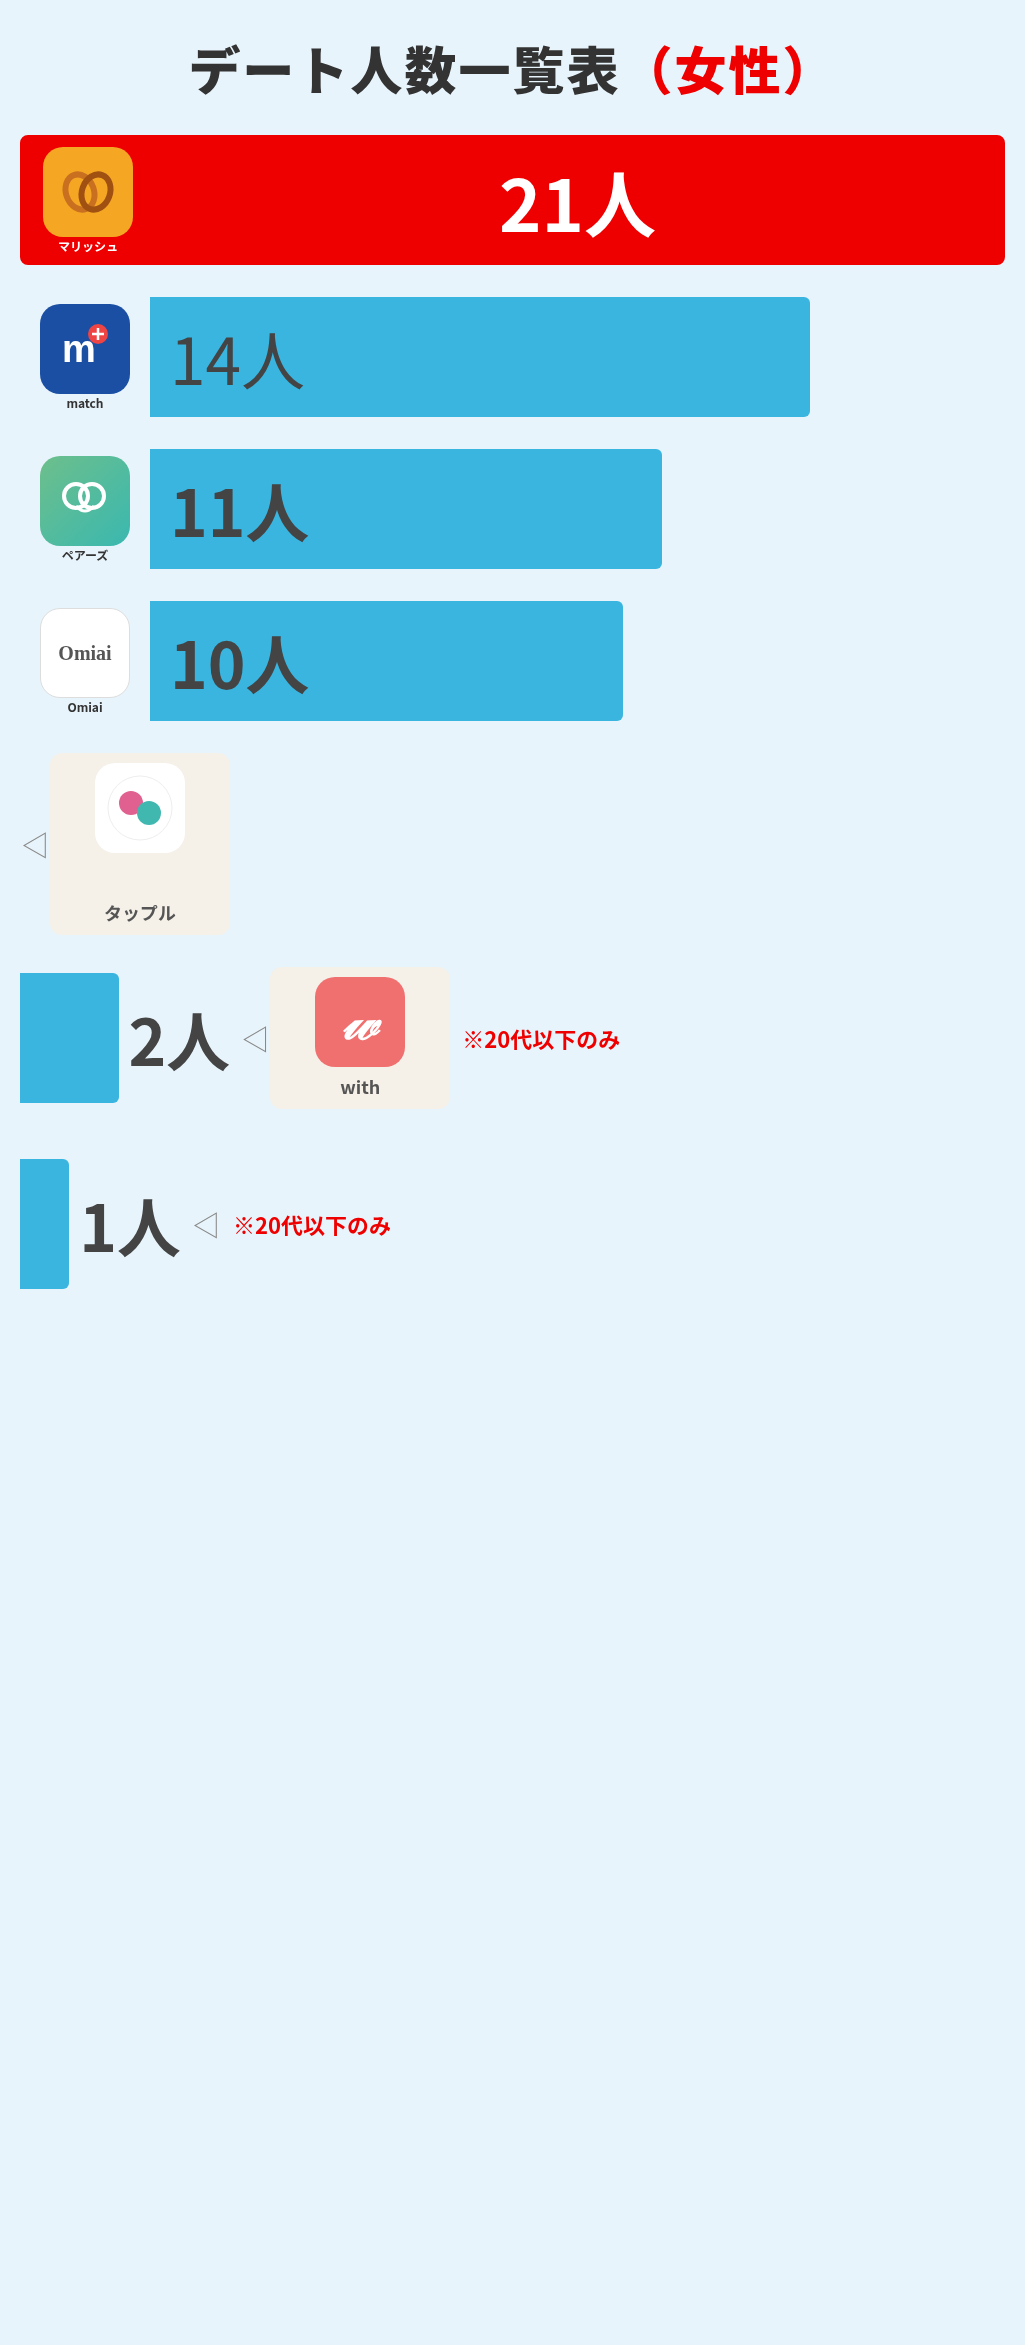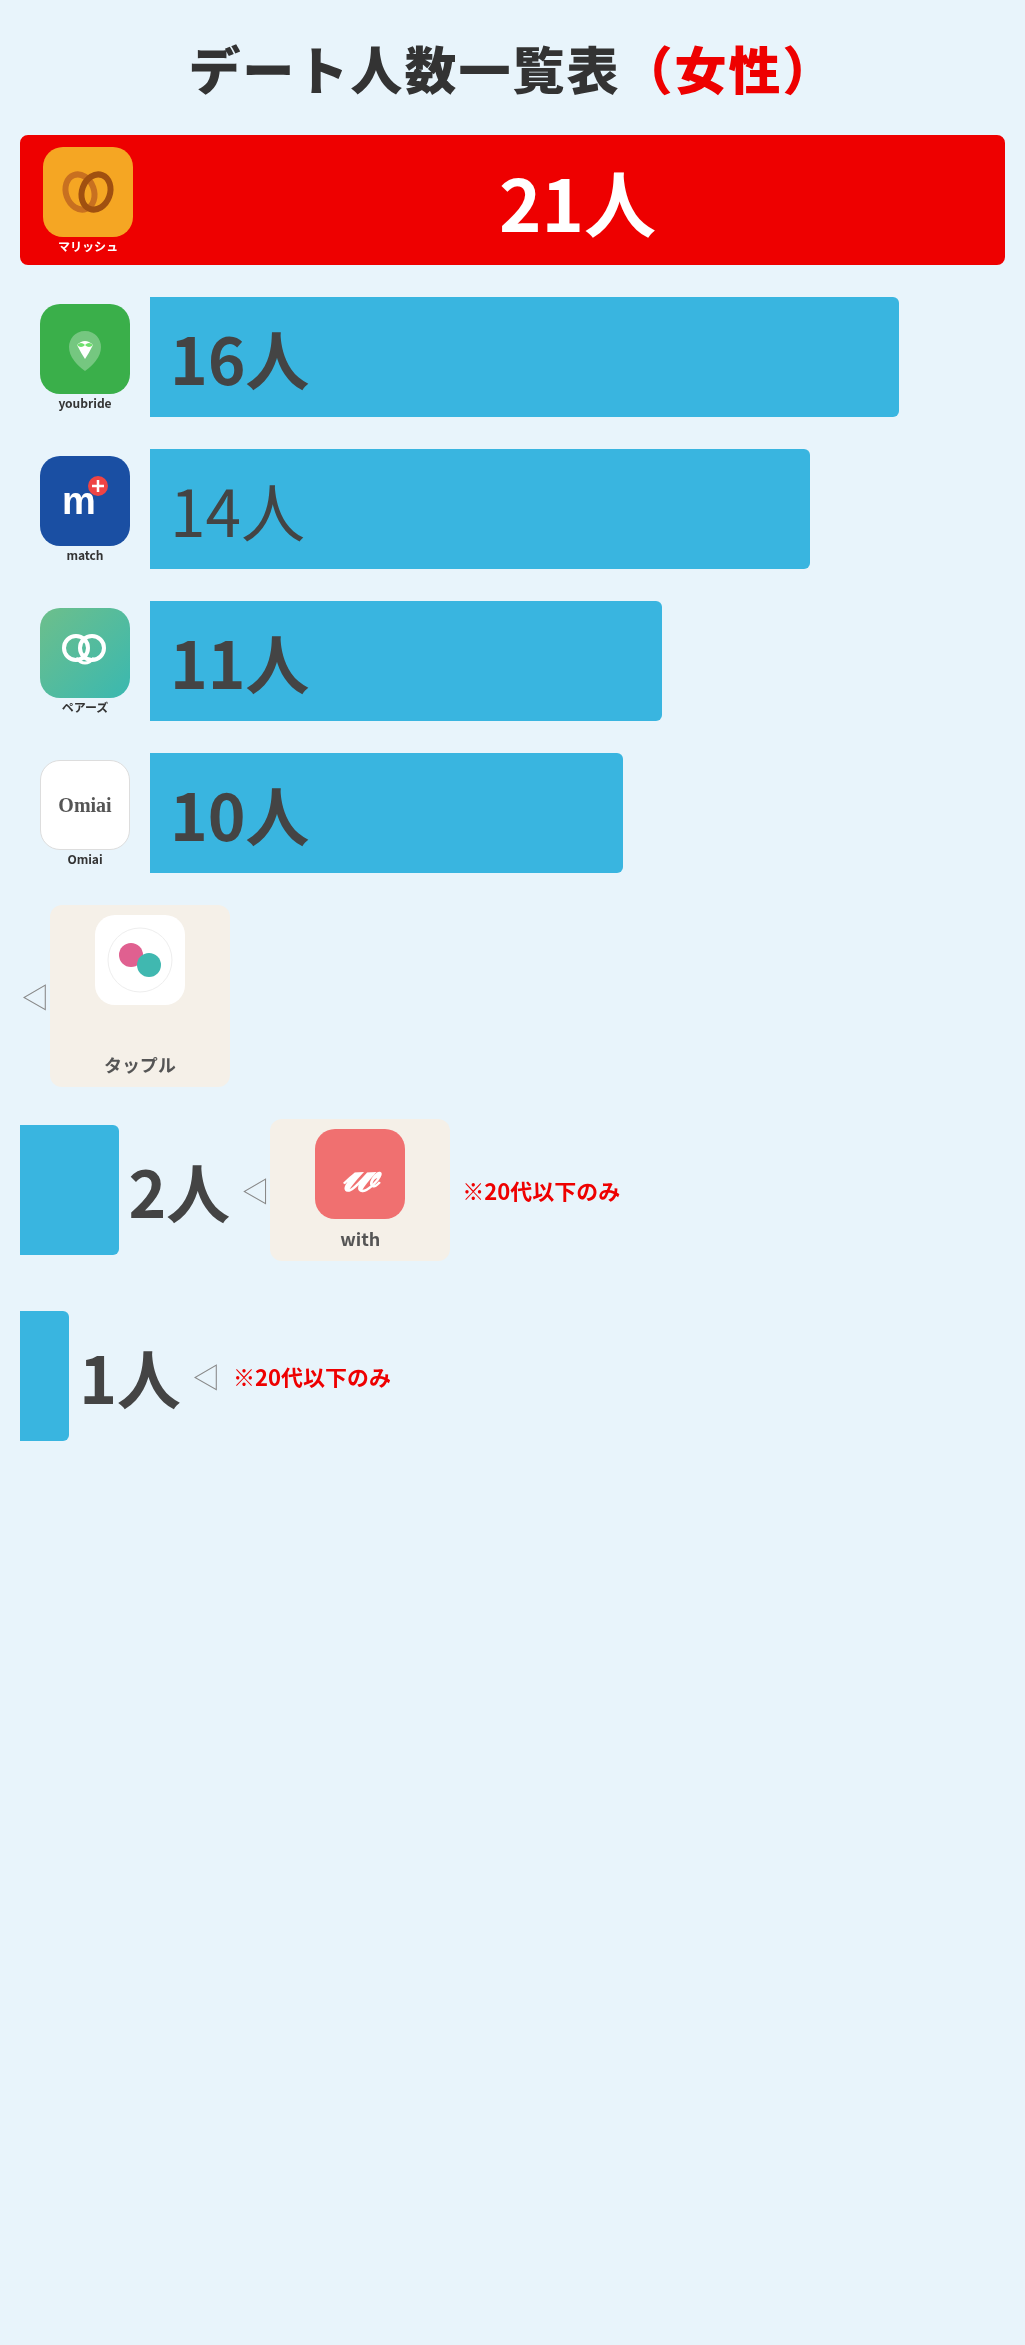--- a/index.html
+++ b/index.html
@@ -129,38 +129,20 @@
           </svg>
         </div>
         <span class="app-name" style="color:#fff;">マリッシュ</span>
       </div>
       <div style="flex:1; display:flex; align-items:center; justify-content:center; background:#e00;">
         <span style="font-size:72px; font-weight:700; color:#fff;">21人</span>
       </div>
     </div>
   </div>
 
-  <div class="bar-row-wrapper" style="margin-bottom:32px;">
-    <div style="display:flex; align-items:stretch; min-height:120px;">
-      <div style="width:130px; min-width:130px; display:flex; flex-direction:column; align-items:center; justify-content:flex-end; padding-bottom:6px;">
-        <div class="youbride-icon-bg">
-          <svg width="60" height="60" viewBox="0 0 60 60">
-            <path d="M30 12 C20 12 14 20 14 28 C14 38 22 46 30 52 C38 46 46 38 46 28 C46 20 40 12 30 12Z" fill="#fff" opacity="0.3"></path>
-            <path d="M22 26 Q30 18 38 26 Q34 34 30 40 Q26 34 22 26Z" fill="#fff"></path>
-            <path d="M22 26 Q26 22 30 26 L30 26 Q26 30 22 26Z" fill="#6de06d"></path>
-            <path d="M38 26 Q34 22 30 26 L30 26 Q34 30 38 26Z" fill="#6de06d"></path>
-          </svg>
-        </div>
-        <span class="app-name" style="color:#333;">youbride</span>
-      </div>
-      <div style="width:76%; background:#39b5e0; display:flex; align-items:center; padding-left:20px; border-radius:0 6px 6px 0;">
-        <span style="font-size:64px; font-weight:700; color:#444;">16人</span>
-      </div>
-    </div>
-  </div>
 
   <div class="bar-row-wrapper" style="margin-bottom:32px;">
     <div style="display:flex; align-items:stretch; min-height:120px;">
       <div style="width:130px; min-width:130px; display:flex; flex-direction:column; align-items:center; justify-content:flex-end; padding-bottom:6px;">
         <div class="match-icon-bg">
           <svg width="62" height="62" viewBox="0 0 62 62">
             <text x="8" y="44" font-size="38" font-weight="900" fill="#fff" font-family="sans-serif">m</text>
             <circle cx="44" cy="16" r="10" fill="#e44"></circle>
             <path d="M38 16 L50 16 M44 10 L44 22" stroke="#fff" stroke-width="2.5"></path>
           </svg>

